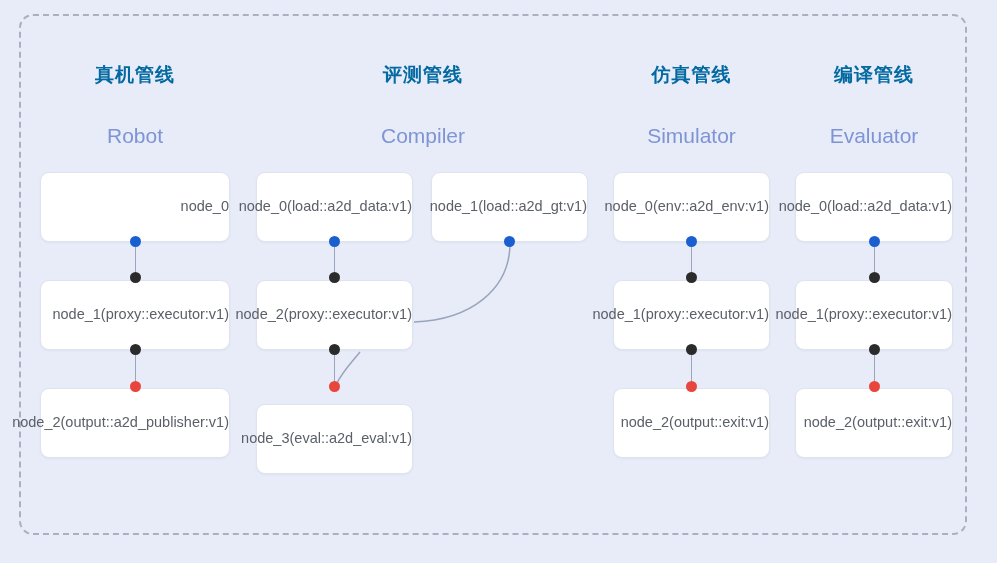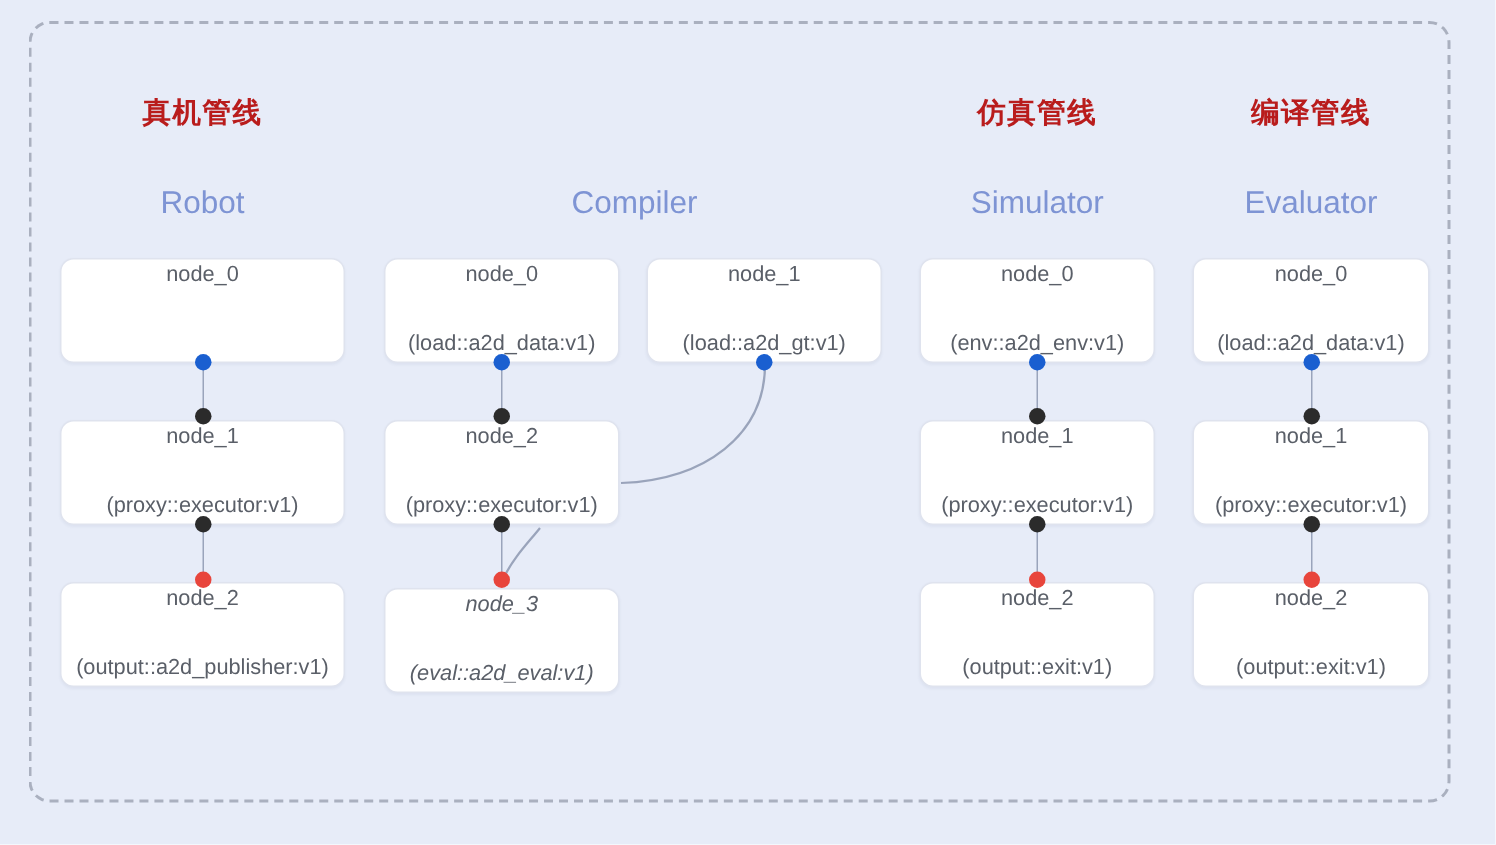--- a/index.html
+++ b/index.html
@@ -33,42 +33,42 @@
     top: 0;
     height: 563px;
   }
   .col-title {
     position: absolute;
     width: 100%;
     text-align: center;
     top: 62px;
     font-size: 19px;
     font-weight: bold;
-    color: #b91c1c;
+    color: #0369a1;
     letter-spacing: 1px;
   }
   .col-sub {
     position: absolute;
     width: 100%;
     text-align: center;
     top: 124px;
     font-size: 21px;
     color: #7e94d4;
     font-weight: normal;
   }
   .node {
     position: absolute;
     background: #ffffff;
     border: 1px solid #dfe3ee;
     border-radius: 9px;
     box-sizing: border-box;
     display: flex;
-    flex-direction: column;
+    flex-direction: row;
     align-items: center;
-    justify-content: space-between;
+    justify-content: flex-end;
     box-shadow: 0 1px 2px rgba(40,50,90,0.05);
   }
   .node-name {
     font-size: 14.5px;
     color: #5a5f68;
     line-height: 1.5;
   }
   .node-id {
     font-size: 14.5px;
     color: #5a5f68;
@@ -124,36 +124,37 @@
     <div class="node-id">(output::a2d_publisher:v1)</div>
   </div>
   <div class="edge" style="left:134.5px; top:242px; width:1.5px; height:38px;"></div>
   <div class="edge" style="left:134.5px; top:350px; width:1.5px; height:38px;"></div>
   <div class="dot blue" style="left:130px; top:236px;"></div>
   <div class="dot black" style="left:130px; top:272px;"></div>
   <div class="dot black" style="left:130px; top:344px;"></div>
   <div class="dot red" style="left:130px; top:381px;"></div>
 
   <div class="col" style="left:256px; width:334px;">
+    <div class="col-title">评测管线</div>
     <div class="col-sub">Compiler</div>
   </div>
 
   <div class="node" style="left:256px; top:172px; width:157px; height:70px;">
     <div class="node-name">node_0</div>
     <div class="node-id">(load::a2d_data:v1)</div>
   </div>
   <div class="node" style="left:431px; top:172px; width:157px; height:70px;">
     <div class="node-name">node_1</div>
     <div class="node-id">(load::a2d_gt:v1)</div>
   </div>
   <div class="node" style="left:256px; top:280px; width:157px; height:70px;">
     <div class="node-name">node_2</div>
     <div class="node-id">(proxy::executor:v1)</div>
   </div>
-  <div class="node" style="left:256px; top:392px; width:157px; height:70px;font-style:italic;">
+  <div class="node" style="left:256px; top:404px; width:157px; height:70px;">
     <div class="node-name">node_3</div>
     <div class="node-id">(eval::a2d_eval:v1)</div>
   </div>
 
   <div class="edge" style="left:333.5px; top:242px; width:1.5px; height:38px;"></div>
   <div class="edge" style="left:333.5px; top:350px; width:1.5px; height:38px;"></div>
 
   <svg class="curve-layer" viewBox="0 0 997 563">
     <path d="M 510 243 C 510 290, 470 320, 414 322" fill="none" stroke="#9aa4bb" stroke-width="1.5"></path>
     <path d="M 360 352 C 352 362, 342 372, 336 385" fill="none" stroke="#9aa4bb" stroke-width="1.5"></path>

